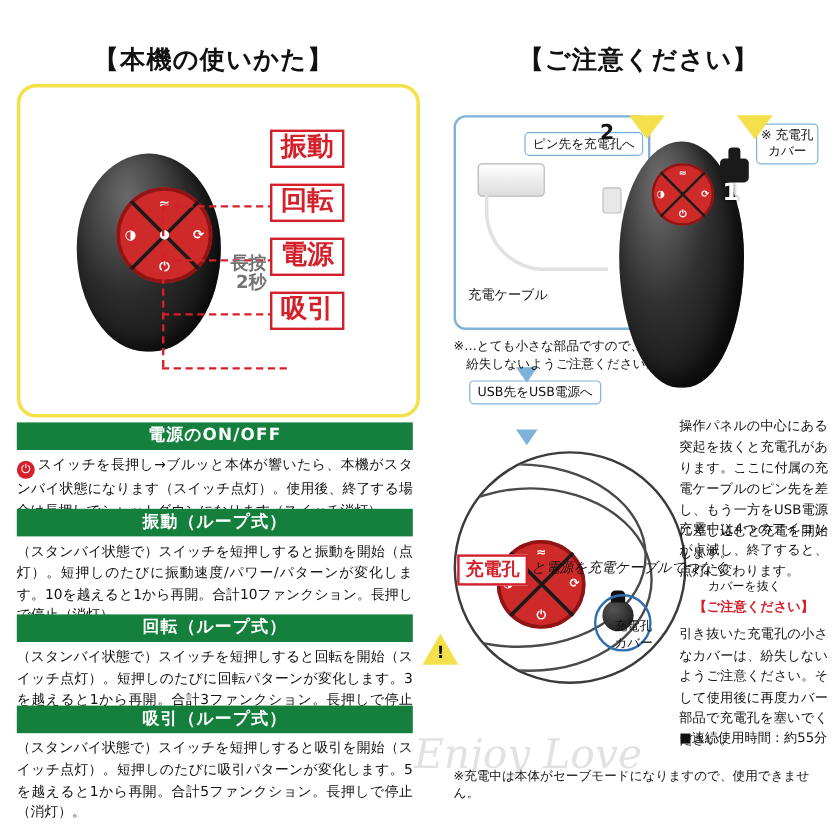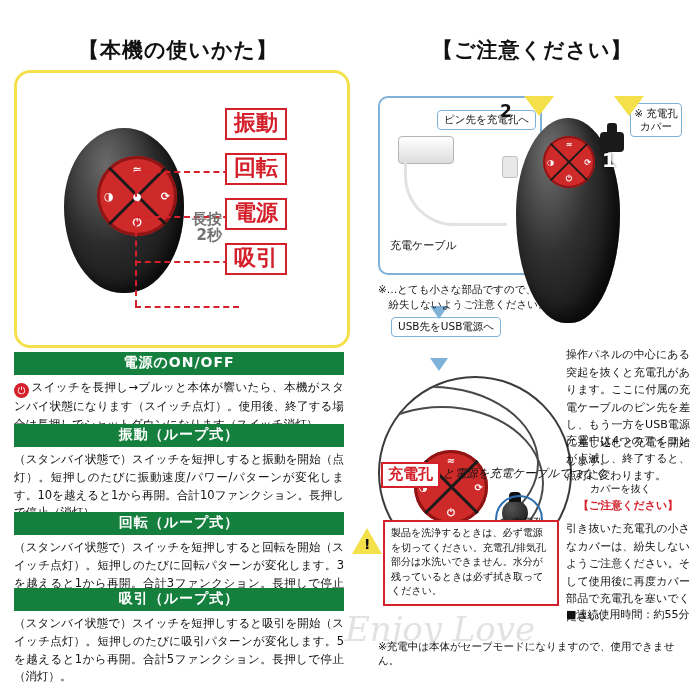--- a/index.html
+++ b/index.html
@@ -353,23 +353,20 @@
     <div class="nub"></div>
   </div>
   <div class="ring-hl"></div>
   <div style="position:absolute;left:512px;top:516px;font-size:10.5px;line-height:1.3;white-space:pre-line;color:#111;">充電孔
 カバー</div>
 
   <div class="hole-label">充電孔</div>
   <div class="hole-label-tail">と電源を充電ケーブルでつなぐ</div>
 
   <div class="warn-tri"></div>
-  <div class="warn-box">
-    <div class="warn-body">製品を洗浄するときは、必ず電源を切ってください。充電孔/排気孔部分は水洗いできません。水分が残っているときは必ず拭き取ってください。</div>
-  </div>
 
   <div class="rtext r1">操作パネルの中心にある突起を抜くと充電孔があります。ここに付属の充電ケーブルのピン先を差し、もう一方をUSB電源に差し込むと充電を開始します。</div>
   <div class="rtext r2">充電中は4つのアイコンが点滅し、終了すると、点灯に変わります。</div>
   <div class="rtext r3">引き抜いた充電孔の小さなカバーは、紛失しないようご注意ください。そして使用後に再度カバー部品で充電孔を塞いでください。</div>
   <div class="rtext-wide" style="top:606px;">■連続使用時間：約55分</div>
 
   <div style="position:absolute;left:566px;top:498px;font-size:11px;color:#d4202a;font-weight:bold;padding-left:12px;">【ご注意ください】</div>
 
   <div class="bottom-note">※充電中は本体がセーブモードになりますので、使用できません。</div>
 

